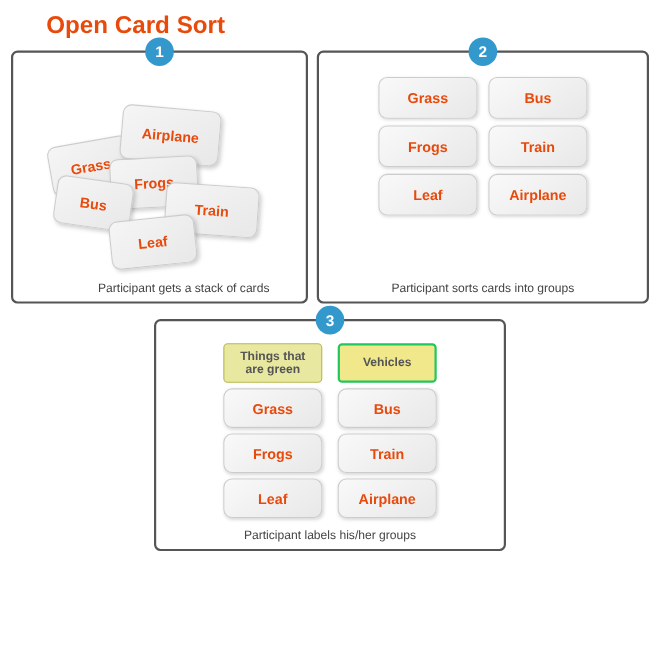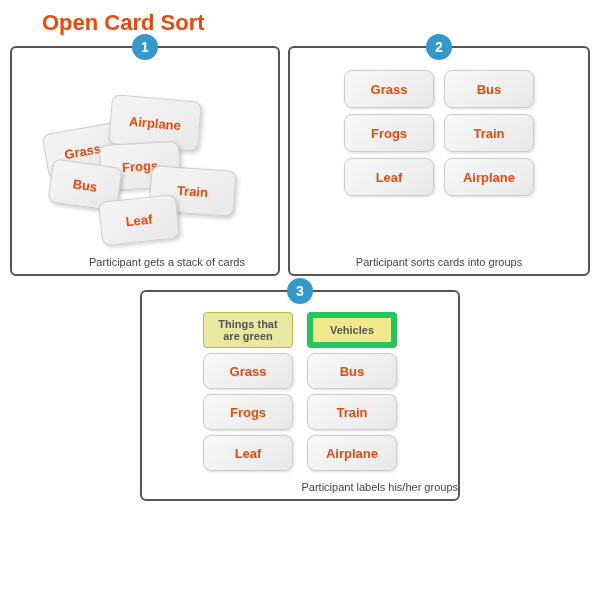--- a/index.html
+++ b/index.html
@@ -139,21 +139,21 @@
       font-weight: bold;
       color: #e84a0c;
       box-shadow: 1px 1px 3px rgba(0,0,0,0.15);
     }
 
     .box3-caption {
       position: absolute;
       bottom: 6px;
       left: 0;
       right: 0;
-      text-align: right;
+      text-align: center;
       font-size: 11px;
       color: #444;
     }
 
     .labeled-groups {
       display: flex;
       gap: 14px;
       justify-content: center;
       margin-top: 4px;
     }
@@ -179,21 +179,21 @@
     }
 
     .green-label {
       background: #e8e8a0;
       border: 1px solid #b8b850;
       color: #555;
     }
 
     .yellow-label {
       background: #f0e88a;
-      border: 6px solid #22c55e;
+      border: 2px solid #22c55e;
       color: #555;
     }
 
     .labeled-card {
       background: linear-gradient(145deg, #f9f9f9, #e8e8e8);
       border: 1px solid #ccc;
       border-radius: 8px;
       width: 90px;
       height: 36px;
       display: flex;

